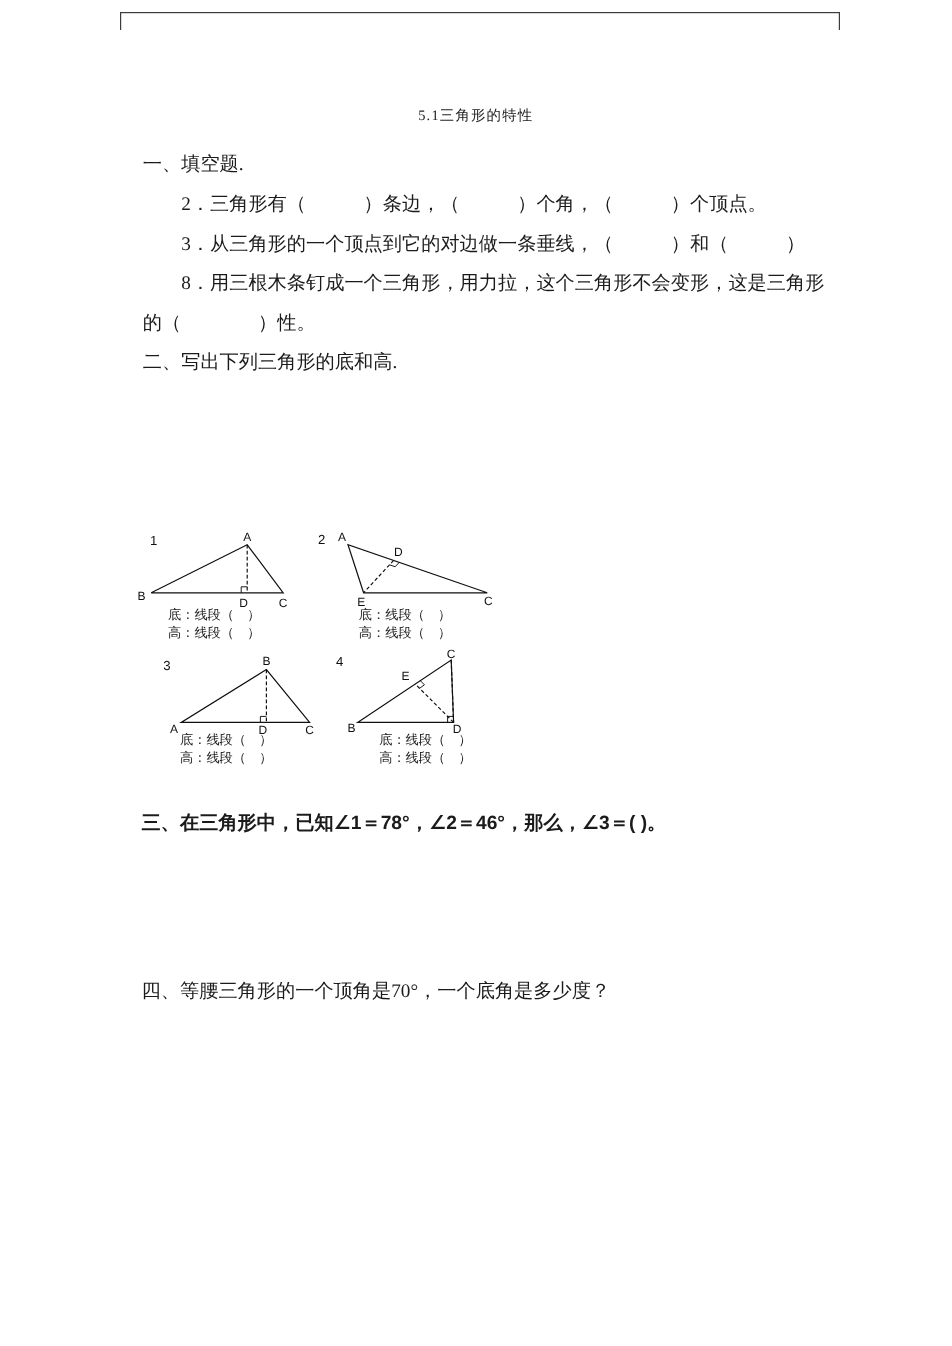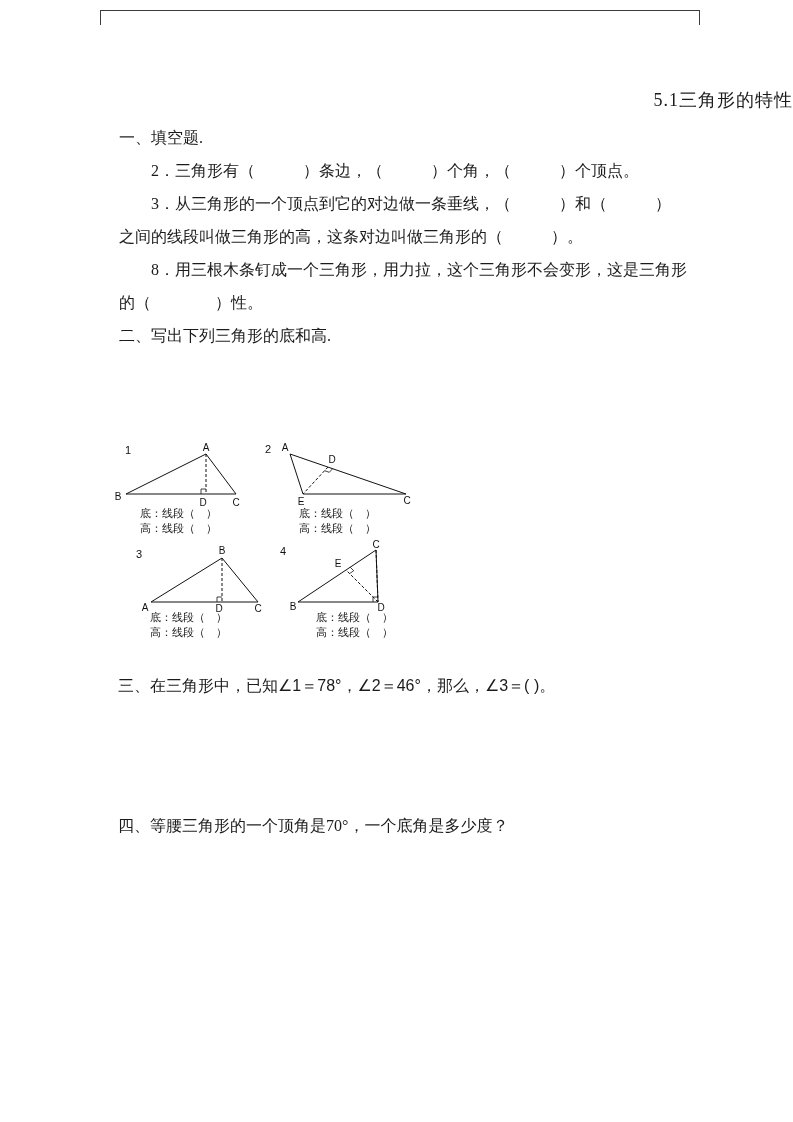--- a/index.html
+++ b/index.html
@@ -12,21 +12,21 @@
     overflow:hidden;
   }
   .frame-top{
     position:absolute;left:100px;top:10px;width:598px;height:14px;
     border-top:1.5px solid #3c3c3c;
     border-left:1.5px solid #3c3c3c;
     border-right:1.5px solid #3c3c3c;
   }
   .title{
     position:absolute;top:88px;left:0;width:100%;
-    text-align:right;font-size:18px;font-weight:400;margin:0;
+    text-align:center;font-size:12px;font-weight:400;margin:0;
     letter-spacing:1px;
   }
   .text-block{
     position:absolute;left:119px;top:121px;width:566px;
     font-size:16px;line-height:33px;
   }
   .tline{white-space:nowrap;}
   .ind{padding-left:32px;}
   .diagram-svg{position:absolute;}
   .diagram-svg text{
@@ -35,21 +35,21 @@
   }
   .diagram-svg .num{font-size:11px;}
   .caption{
     position:absolute;font-size:11px;line-height:15px;
     font-family:"Liberation Serif","DejaVu Serif",serif;
     white-space:nowrap;
     text-align:center;
   }
   .s3{
     position:absolute;left:118px;top:676px;
-    font-size:16px;font-weight:normal;
+    font-size:16px;font-weight:bold;
     font-family:"Liberation Sans","DejaVu Sans",sans-serif;
     white-space:nowrap;
   }
   .s4{
     position:absolute;left:118px;top:816px;
     font-size:16px;white-space:nowrap;
   }
   .edge{stroke:#111;stroke-width:1;fill:none;}
   .dash{stroke:#111;stroke-width:1;fill:none;stroke-dasharray:3,2;}
   .ra{stroke:#111;stroke-width:0.8;fill:none;}
@@ -60,21 +60,20 @@
 <div class="page">
 
   <div class="frame-top"></div>
 
   <h1 class="title">5.1三角形的特性</h1>
 
   <div class="text-block">
     <div class="tline">一、填空题.</div>
     <div class="tline ind">2．三角形有（　　　）条边，（　　　）个角，（　　　）个顶点。</div>
     <div class="tline ind">3．从三角形的一个顶点到它的对边做一条垂线，（　　　）和（　　　）</div>
-    <div class="tline">之间的线段叫做三角形的高，这条对边叫做三角形的（　　　）。</div>
     <div class="tline ind">8．用三根木条钉成一个三角形，用力拉，这个三角形不会变形，这是三角形</div>
     <div class="tline">的（　　　　）性。</div>
     <div class="tline">二、写出下列三角形的底和高.</div>
   </div>
 
   <svg class="diagram-svg" style="left:114px;top:442px;" width="140" height="68" viewBox="0 0 140 68">
     <text class="num" x="14" y="12" text-anchor="middle">1</text>
     <polygon class="edge" points="92,12 12,52 122,52"></polygon>
     <line class="dash" x1="92" y1="12" x2="92" y2="52"></line>
     <polyline class="ra" points="87,52 87,47 92,47"></polyline>

